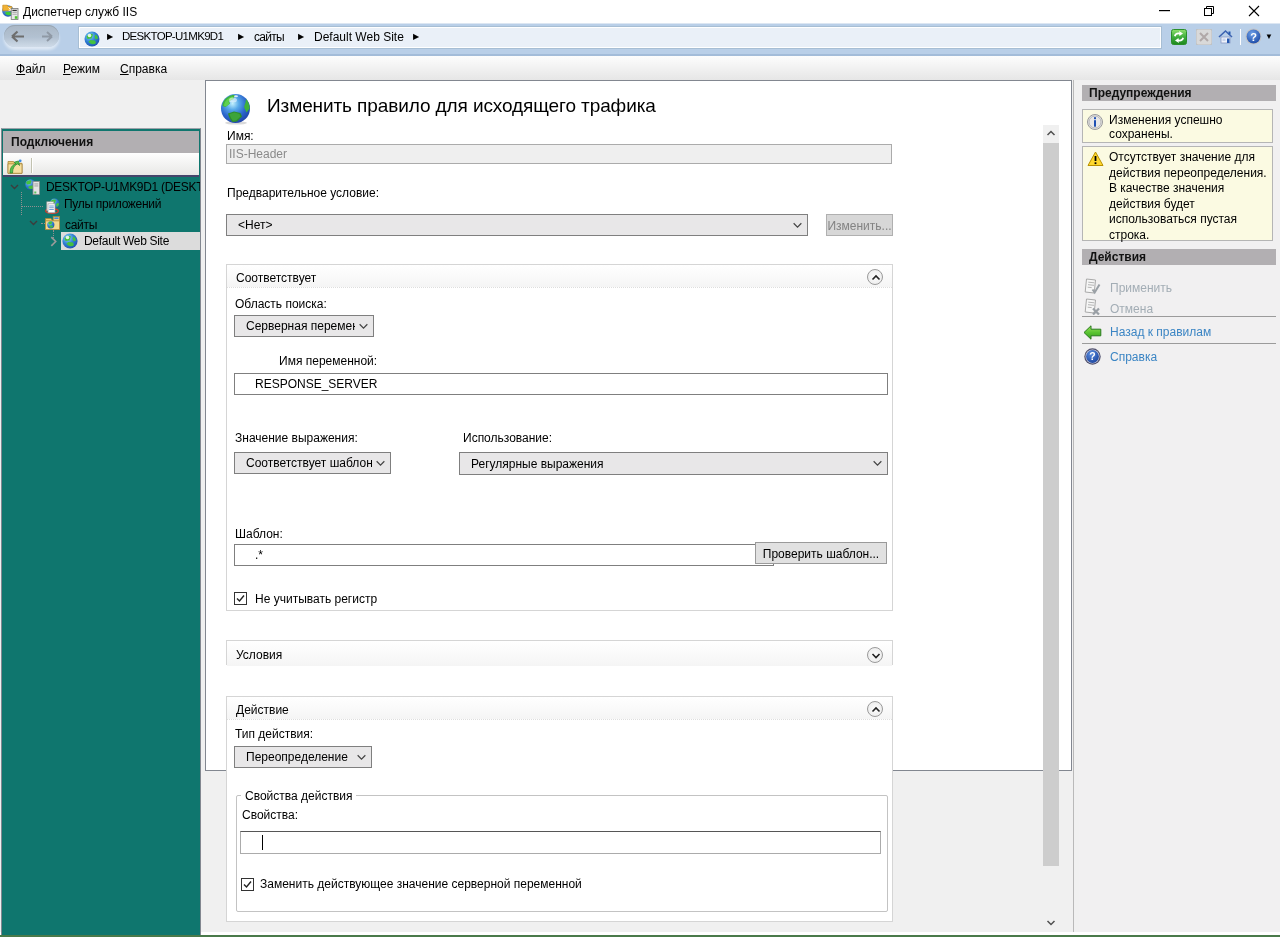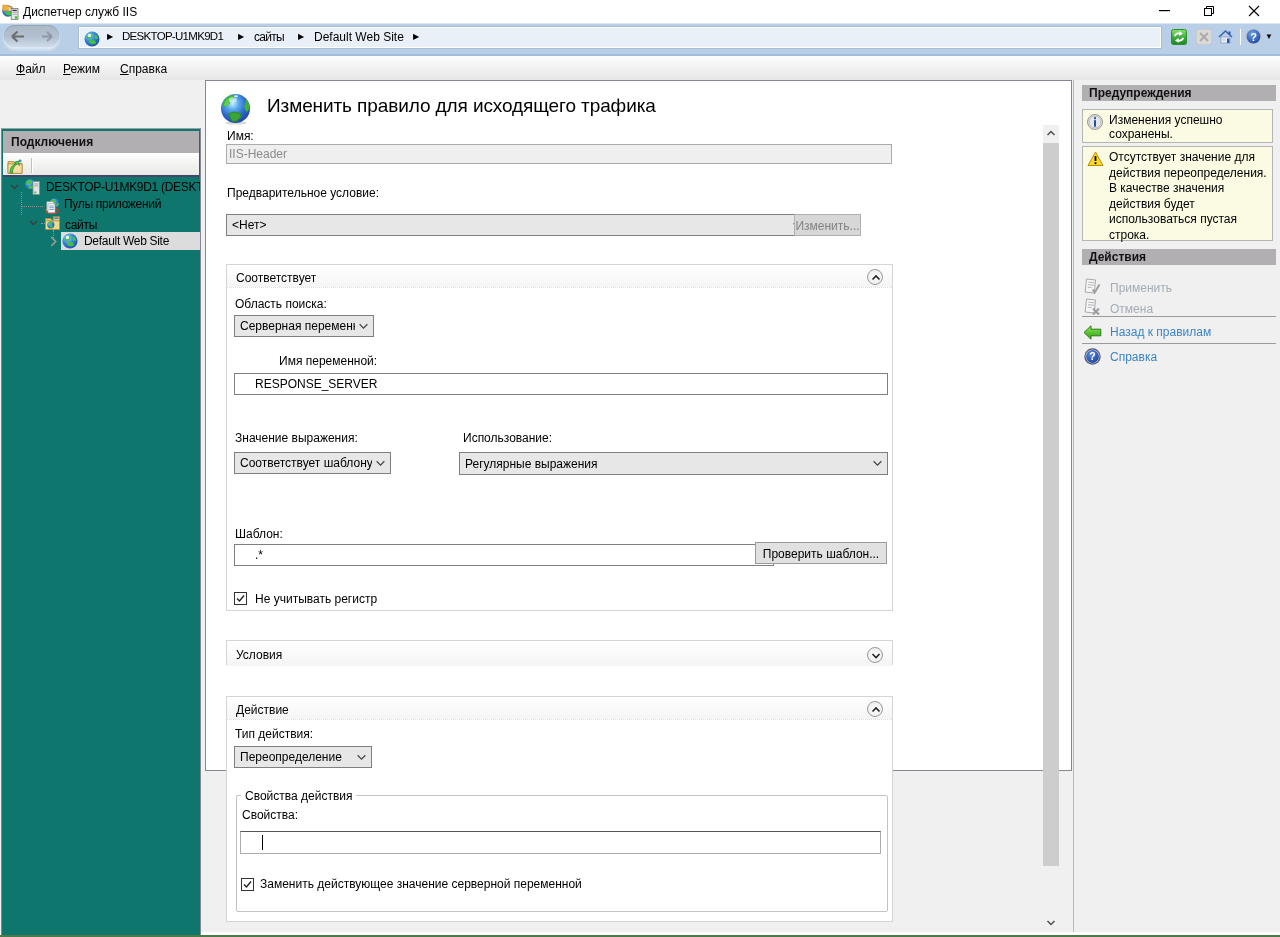--- a/index.html
+++ b/index.html
@@ -37,21 +37,21 @@
 
 .sb { background:#f0f0f0; }
 .sbthumb { background:#cdcdcd; }
 .sbarrow { color:#505050; font-size:10px; text-align:center; }
 
 
 .label12 { font-size:12px; }
 .tb { border:1px solid #7f7f7f; background:#fff; font-size:12px; padding-left:20px; display:flex; align-items:center; position:absolute; }
 .tb.disabled { background:#efefef; color:#8a8a8a; border:1px solid #ababab; padding-left:2px; }
 .tb.focus { border:1px solid #ababab; border-top:1px solid #565656; }
-.dd { border:1px solid #7f7f7f; background:#e8e7e8; white-space:nowrap; overflow:hidden; font-size:12px; padding-left:5px; display:flex; align-items:center; position:absolute; }
+.dd { border:1px solid #7f7f7f; background:#e8e7e8; white-space:nowrap; overflow:hidden; font-size:12px; padding-left:11px; display:flex; align-items:center; position:absolute; }
 .dd .chev { position:absolute; right:1px; top:0; height:100%; width:17px; background:#e8e7e8; display:flex; align-items:center; justify-content:center; }
 .btn { border:1px solid #9a9a9a; background:#e1e1e1; font-size:12px; text-align:center; position:absolute; }
 .btn.disabled { color:#838383; background:#d7d7d7; border-color:#b0b0b0; }
 .section { position:absolute; left:20px; width:667px; border:1px solid #d5d5d5; background:#fff; }
 .sechead { height:23px; position:relative; background:linear-gradient(#ffffff,#f5f5f5); border-bottom:1px dotted #dedede; }
 .sechead .t { position:absolute; left:9px; top:6px; }
 .seccircle { position:absolute; right:9px; top:4px; width:16px; height:16px; border-radius:50%; border:1px solid #9a9a9a; background:radial-gradient(#fdfdfd,#e8e8e8); }
 .cb { position:absolute; width:13px; height:13px; border:1px solid #333; background:#fff; }
 
 
@@ -279,21 +279,21 @@
   <div class="abs tb disabled" style="left:20px;top:63px;width:666px;height:20px;">IIS-Header</div>
 
   <div class="abs label12" style="left:21px;top:105px;">Предварительное условие:</div>
   <div class="abs dd" style="left:20px;top:133px;width:582px;height:22px;">&lt;Нет&gt;
     <span class="chev">
         <svg width="11" height="11" viewBox="0 0 10 10">
           <path d="M1.5 3 L5 6.5 L8.5 3" stroke="#444" stroke-width="1.1" fill="none"></path>
         </svg>
       </span>
   </div>
-  <div class="abs btn disabled" style="left:588px;top:133px;width:67px;height:22px;line-height:22px;">Изменить...</div>
+  <div class="abs btn disabled" style="left:620px;top:133px;width:67px;height:22px;line-height:22px;">Изменить...</div>
 
   <div class="section" style="top:183px;height:347px;">
     <div class="sechead">
         <span class="t">Соответствует</span>
       <div class="seccircle"><svg width="16" height="16" viewBox="0 0 16 16">
             <path d="M4.5 9.5 L8 6 L11.5 9.5" stroke="#222" stroke-width="1.6" fill="none"></path>
           </svg></div>
     </div>
     <div class="abs label12" style="left:8px;top:32px;">Область поиска:</div>
     <div class="abs dd" style="left:7px;top:50px;width:140px;height:22px;">Серверная переменн

